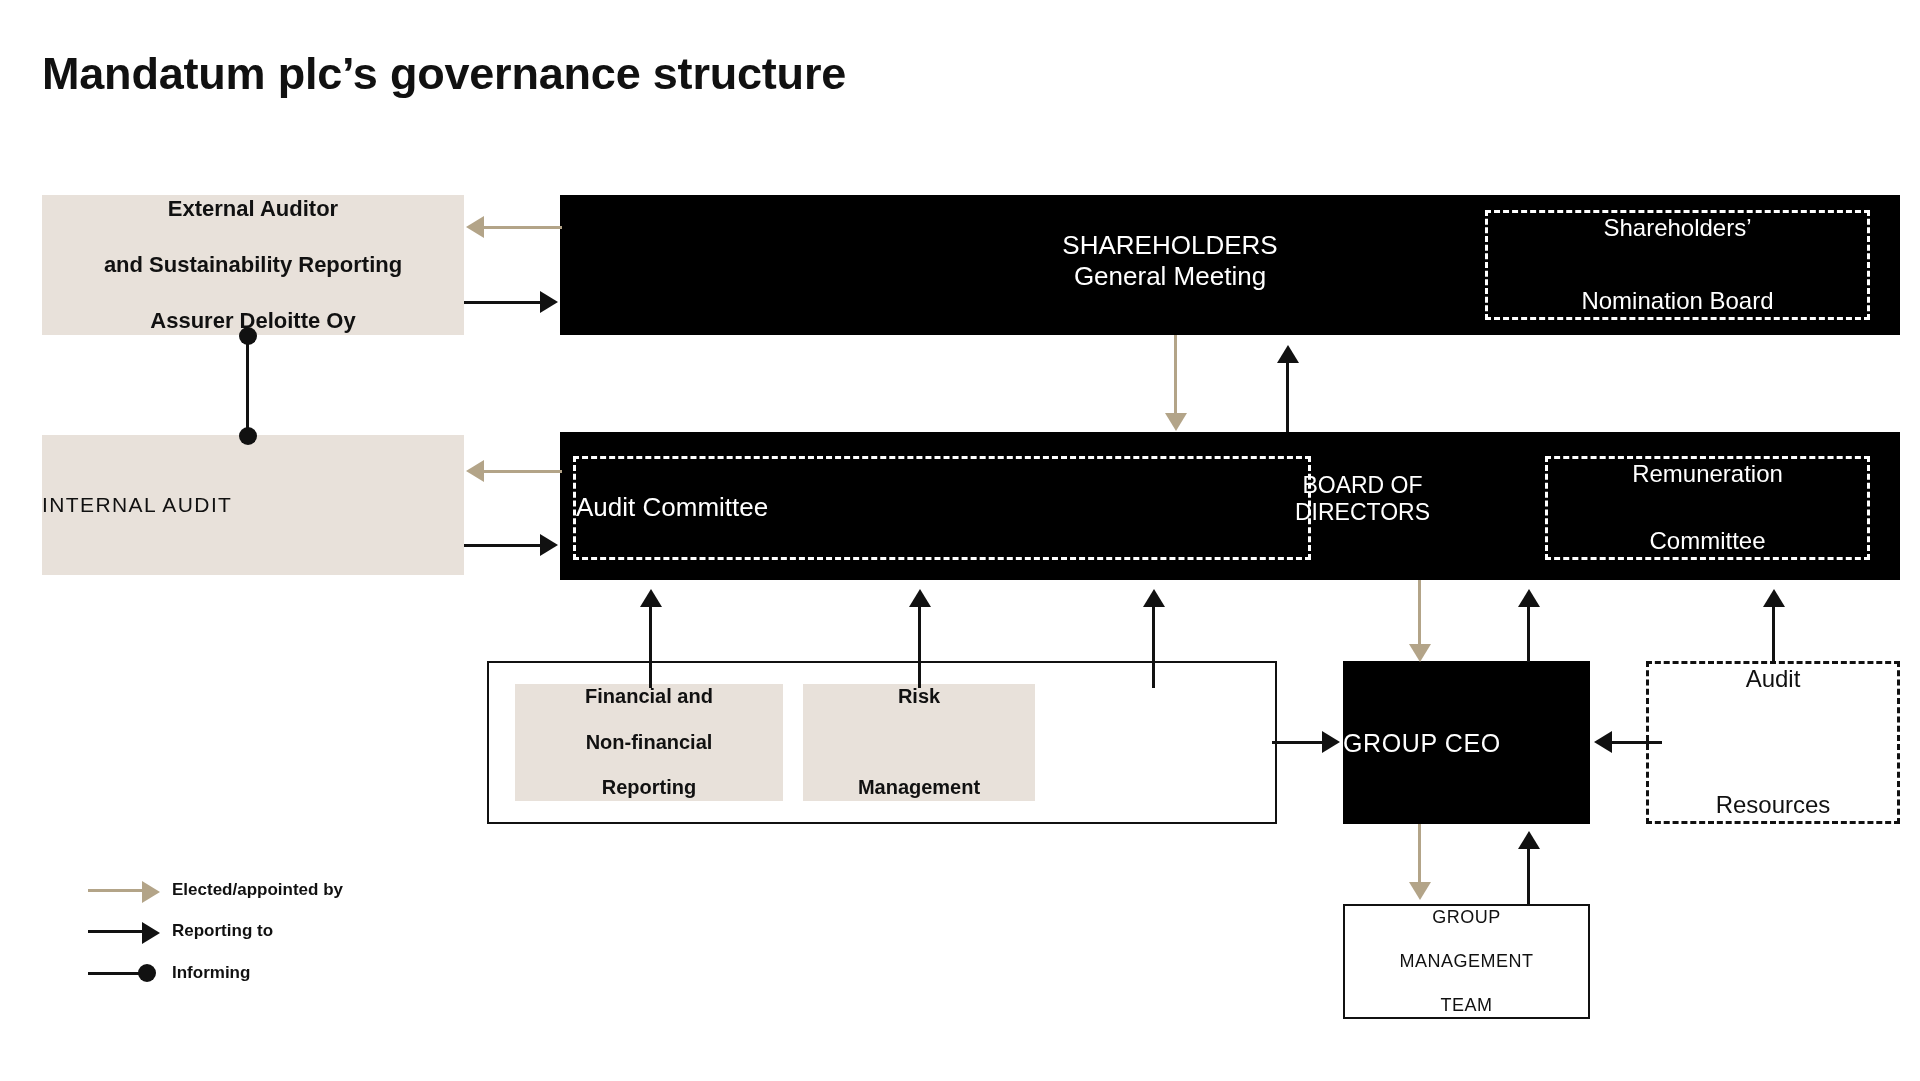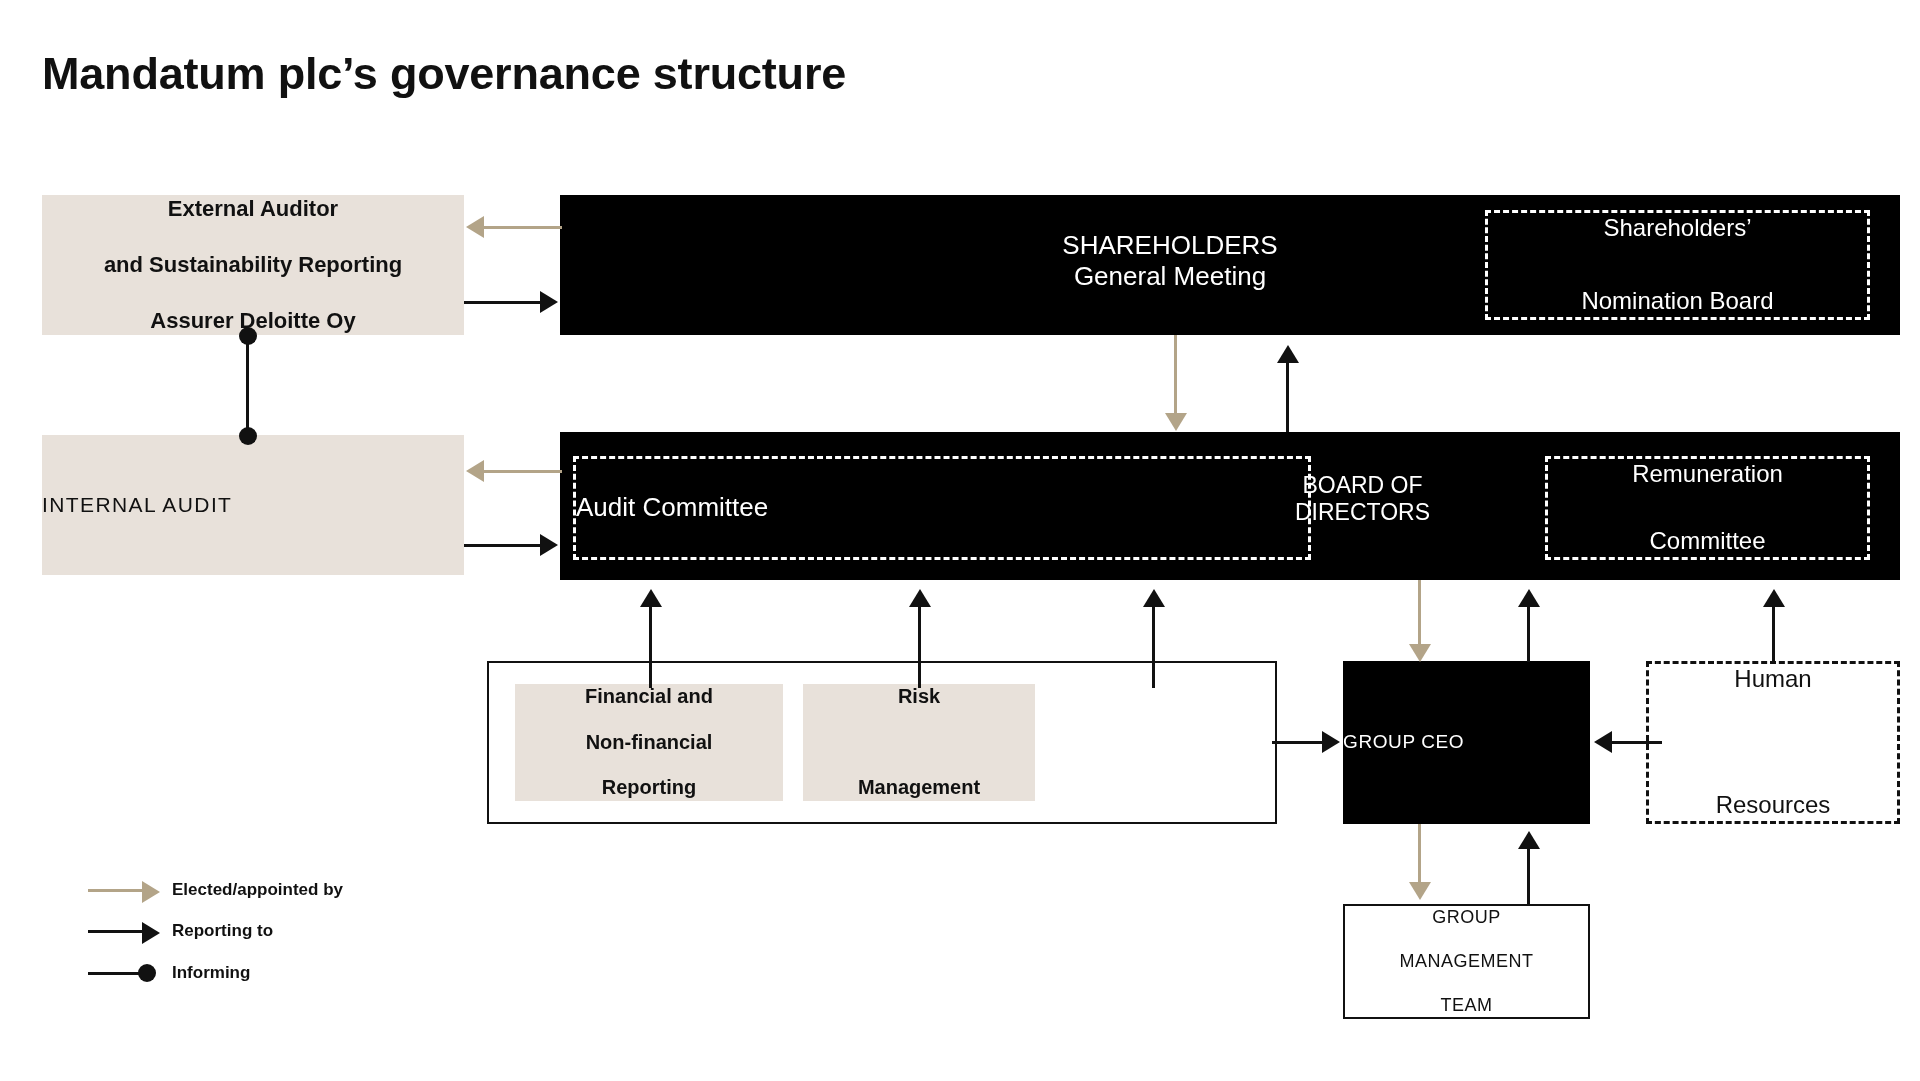--- a/index.html
+++ b/index.html
@@ -63,21 +63,21 @@
     border: 3px dashed #ffffff;
   }
 
   
   .t-20 { font-size: 20px; font-weight: 700; }
   .t-21 { font-size: 21px; font-weight: 500; letter-spacing: 1.4px; }
   .t-24 { font-size: 24px; font-weight: 500; }
   .t-25 { font-size: 23px; font-weight: 500; }
   .t-26 { font-size: 26px; font-weight: 500; }
   .t-22b { font-size: 22px; font-weight: 700; }
-  .t-ceo { font-size: 19px; font-weight: 500; letter-spacing: 0.6px; }
+  .t-ceo { font-size: 25px; font-weight: 500; letter-spacing: 0.6px; }
   .t-gmt { font-size: 18px; font-weight: 500; letter-spacing: 0.5px; }
 
   
   .ln {
     position: absolute;
     background: #111111;
   }
   .ln-tan { background: #B3A488; }
 
   .arrow {
@@ -175,21 +175,21 @@
     <div class="t-20">Risk</div>
     <div class="t-20">Management</div>
   </div>
 
 
   <div class="box box-black" style="left:1343px; top:661px; width:247px; height:163px;">
     <div class="t-ceo">GROUP CEO</div>
   </div>
 
   <div class="box box-dashed-dark" style="left:1646px; top:661px; width:254px; height:163px; flex-direction:column;">
-    <div class="t-24">Human</div>
+    <div class="t-24">Audit</div>
     <div class="t-24">Resources</div>
   </div>
 
   <div class="box box-white-outline" style="left:1343px; top:904px; width:247px; height:115px; flex-direction:column;">
     <div class="t-gmt">GROUP</div>
     <div class="t-gmt">MANAGEMENT</div>
     <div class="t-gmt">TEAM</div>
   </div>
 
   <div class="ln ln-tan" style="left:484px; top:226px; width:78px; height:3px;"></div>

